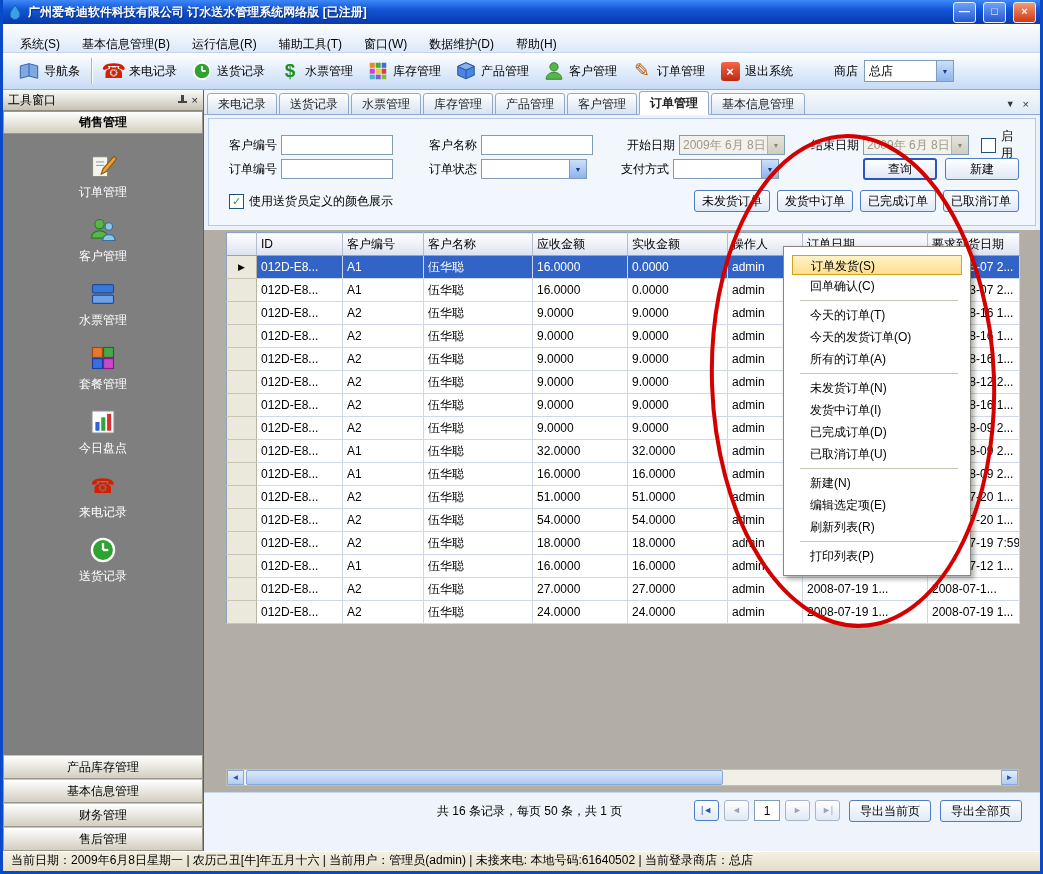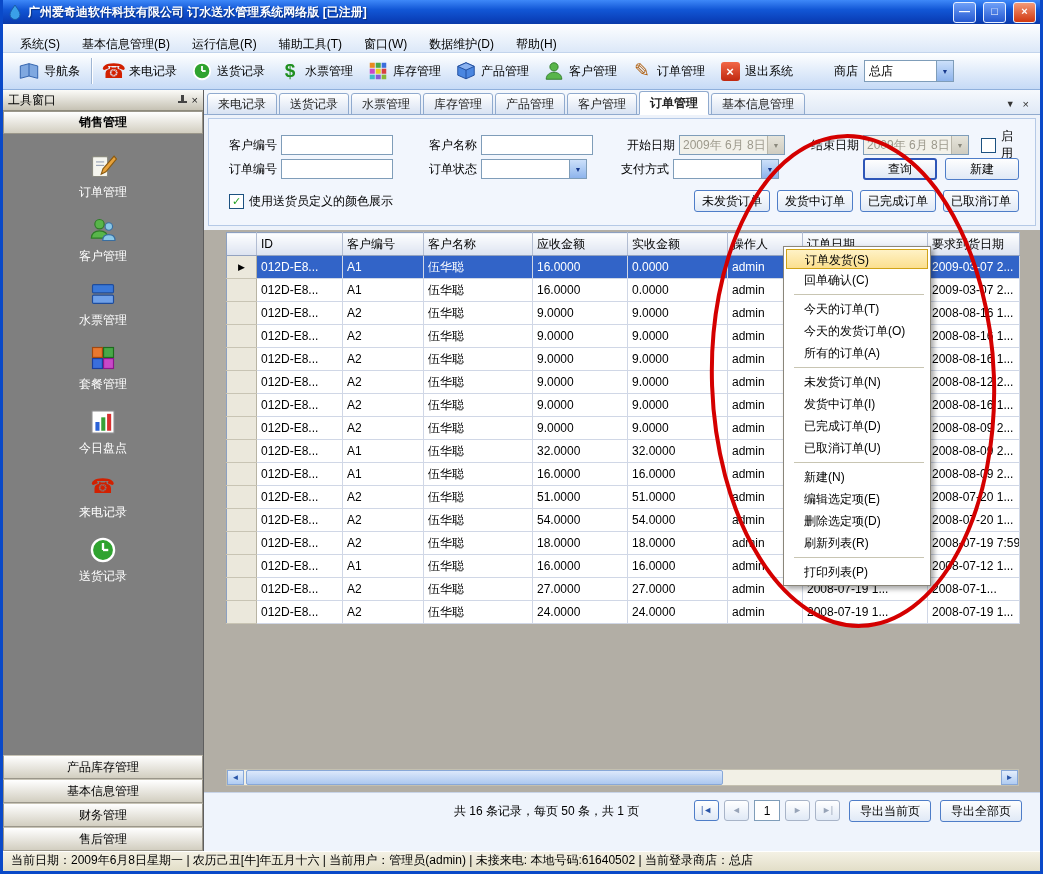--- a/index.html
+++ b/index.html
@@ -91,36 +91,36 @@
   .grid-table tr.selected td{background:#3264C8;color:#FFF;}
   .grid-table tr.selected td.sel-cell{background:#EBE8DC;color:#000;}
   
   .hscroll{position:absolute;left:22px;top:539px;width:793px;height:17px;background:#F2F0E6;border:1px solid #C4C0B0;box-sizing:border-box;display:flex;}
   .hs-btn{width:17px;height:15px;background:linear-gradient(#E4EEFC,#B0CCF2);border:1px solid #88A8D8;box-sizing:border-box;
     color:#2A55A8;font-size:8px;line-height:14px;text-align:center;flex:0 0 auto;}
   .hs-track{flex:1;position:relative;}
   .hs-thumb{position:absolute;left:2px;top:0;width:63%;height:15px;background:linear-gradient(#DCE8FB,#ACC8F0);border:1px solid #88A8D8;box-sizing:border-box;border-radius:2px;}
   
   .pagebar{position:absolute;left:0;right:0;top:562px;bottom:0;background:#EFF4FC;border-top:1px solid #C8D4E8;
-    display:flex;align-items:flex-start;padding-top:7px;box-sizing:border-box;padding-left:17px;}
+    display:flex;align-items:flex-start;padding-top:7px;box-sizing:border-box;}
   .pg-spacer{width:233px;flex:0 0 auto;}
   .pg-summary{white-space:nowrap;line-height:22px;}
   .nav-btn{width:25px;height:21px;box-sizing:border-box;border:1px solid #4E7DC8;border-radius:3px;margin-left:5px;
     background:linear-gradient(#FFF,#E0E9F6);font-size:9px;line-height:19px;text-align:center;color:#2A55A8;flex:0 0 auto;}
   .nav-btn.dim{border-color:#A8B4C8;color:#98A4B8;}
   .page-box{width:26px;height:21px;box-sizing:border-box;border:1px solid #7F9DB9;background:#FFF;text-align:center;
     line-height:19px;margin-left:5px;font:inherit;flex:0 0 auto;}
   .export-btn{margin-left:9px;}
   .pg-right-pad{width:18px;flex:0 0 auto;}
   
   .statusbar{height:19px;background:linear-gradient(#F4F1E4,#E2DEC8);border-top:1px solid #FFF;
     display:flex;align-items:flex-start;padding:0 8px;white-space:nowrap;overflow:hidden;}
   
-  .context-menu{position:absolute;left:780px;top:246px;width:148px;background:#FFF;border:1px solid #8A867A;
-    box-shadow:3px 3px 5px rgba(0,0,0,.35);padding:2px;z-index:40;box-sizing:border-box;}
+  .context-menu{position:absolute;left:780px;top:246px;width:188px;background:#FFF;border:1px solid #8A867A;
+    box-shadow:3px 3px 5px rgba(0,0,0,.35);padding:8px;z-index:40;box-sizing:border-box;}
   .cm-item{height:22px;line-height:22px;padding-left:18px;white-space:nowrap;cursor:default;}
   .cm-item.hl{background:linear-gradient(#FFF2C6,#FBDF8F);border:1px solid #D0A318;height:20px;line-height:20px;box-sizing:border-box;}
   .menu-sep{border-top:1px solid #C8C5B2;margin:3px 4px 3px 8px;height:0;}
   
   .annotation{position:absolute;left:0;top:0;width:1037px;height:868px;pointer-events:none;z-index:60;}
 </style>
 </head>
 <body>
 
 <div class="window">
@@ -623,21 +623,20 @@
       <div class="cm-item">今天的发货订单(O)</div>
       <div class="cm-item">所有的订单(A)</div>
       <div class="menu-sep"></div>
       <div class="cm-item">未发货订单(N)</div>
       <div class="cm-item">发货中订单(I)</div>
       <div class="cm-item">已完成订单(D)</div>
       <div class="cm-item">已取消订单(U)</div>
       <div class="menu-sep"></div>
       <div class="cm-item">新建(N)</div>
       <div class="cm-item">编辑选定项(E)</div>
-      <div class="cm-item">删除选定项(D)</div>
       <div class="cm-item">刷新列表(R)</div>
       <div class="menu-sep"></div>
       <div class="cm-item">打印列表(P)</div>
     </div>
 
   <svg class="annotation" viewBox="0 0 1037 868">
     <ellipse id="anno-ellipse" cx="850" cy="381" rx="141" ry="245" fill="none" stroke="#D40000" stroke-width="4" transform="rotate(-2 850 381)"></ellipse>
   </svg>
 
 </div>

